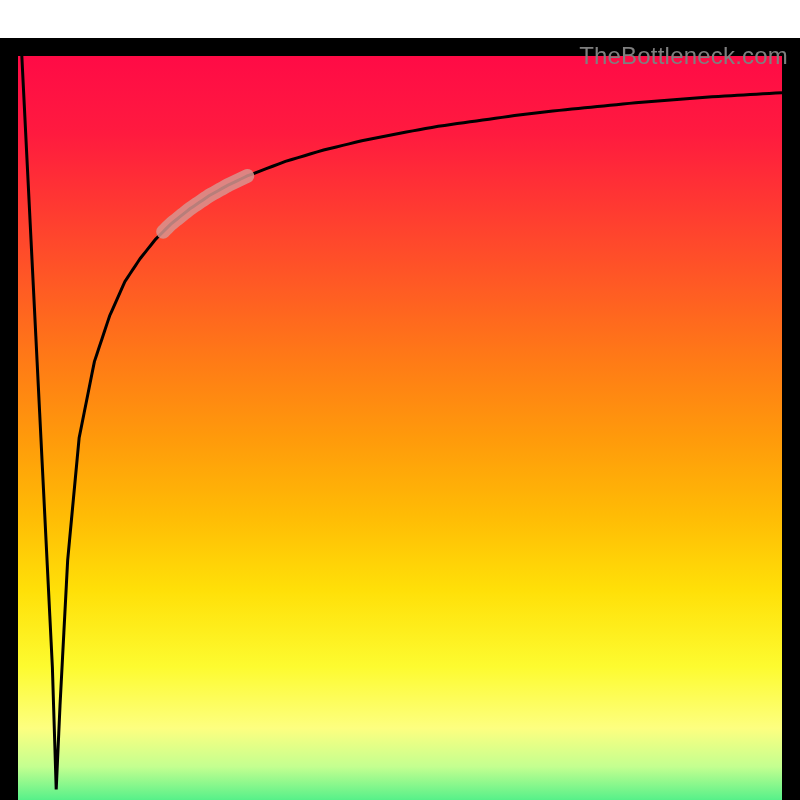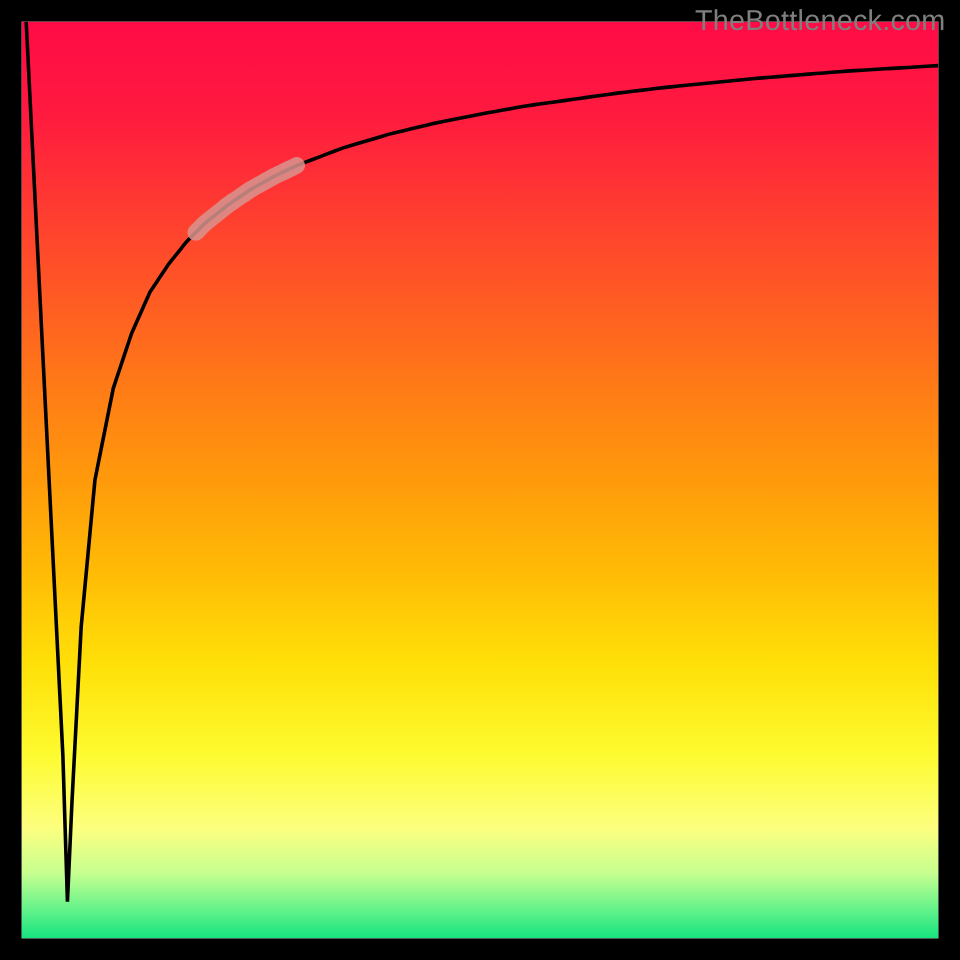--- a/index.html
+++ b/index.html
@@ -7,20 +7,21 @@
     padding: 0;
     width: 800px;
     height: 800px;
     background: #ffffff;
     overflow: hidden;
   }
   .container {
     position: relative;
     width: 800px;
     height: 688px;
+    margin-top: 38px;
   }
   .watermark {
     position: absolute;
     top: 4px;
     right: 12px;
     font-family: Arial, Helvetica, sans-serif;
     font-size: 24px;
     color: #7f7f7f;
     font-weight: 400;
     letter-spacing: 0.2px;

